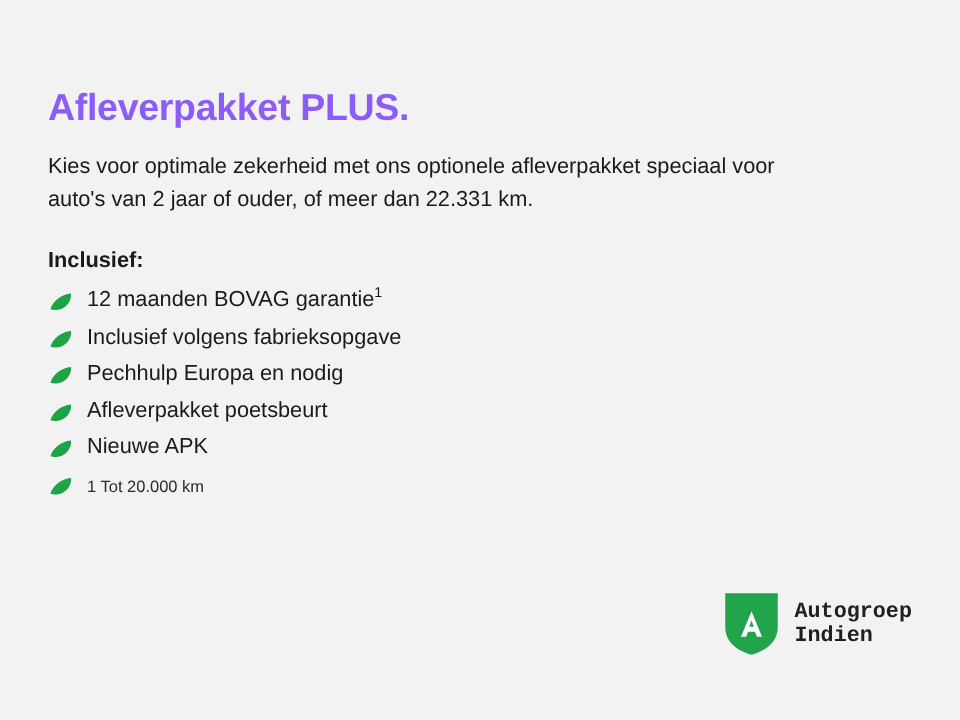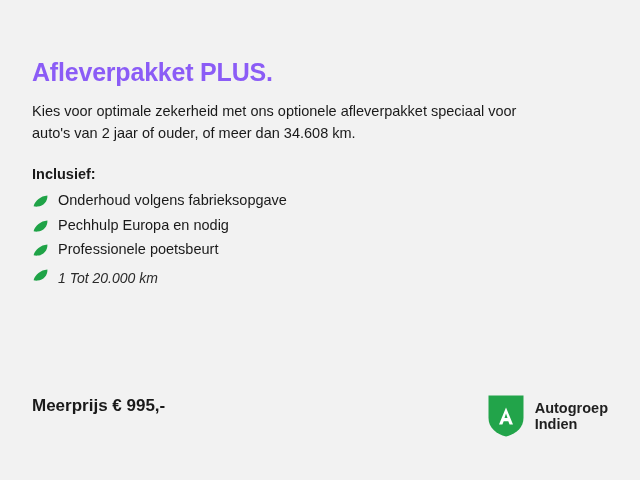--- a/index.html
+++ b/index.html
@@ -71,40 +71,40 @@
   .leaf svg { display: block; }
   sup {
     font-size: 9.5px;
     vertical-align: super;
     line-height: 0;
   }
   .footnotes {
     margin: 7px 0 0 26px;
   }
   .footnote {
-    font-size: 14px;
+    font-size: 11px;
     color: #2b2b2b;
     line-height: 1.5;
-    font-style: italic;
   }
   .price {
     position: absolute;
     left: 32px;
     top: 396px;
     font-size: 17px;
     font-weight: bold;
     color: #1a1a1a;
   }
   .brand {
     position: absolute;
     right: 32px;
     bottom: 42px;
     display: flex;
     align-items: center;
     gap: 10px;
+    font-family: Liberation Mono, monospace;
   }
   .brand-shield {
     width: 38px;
     height: 44px;
     flex: 0 0 auto;
   }
   .brand-shield svg { display: block; }
   .brand-text {
     display: flex;
     flex-direction: column;
@@ -118,74 +118,89 @@
 </style>
 </head>
 <body>
 
 <div class="page">
 
   <div class="content">
 
     <h1 class="title">Afleverpakket PLUS.</h1>
 
-    <p class="intro">Kies voor optimale zekerheid met ons optionele afleverpakket speciaal voor auto's van 2 jaar of ouder, of meer dan 34.608 km.</p>
+    <p class="intro">Kies voor optimale zekerheid met ons optionele afleverpakket speciaal voor auto's van 2 jaar of ouder, of meer dan 22.331 km.</p>
 
     <div class="incl-label">Inclusief:</div>
 
     <ul class="features">
 
-
-      <li>
-        <span class="leaf">
-          <svg viewBox="0 0 15 12" width="15" height="12" aria-hidden="true">
-            <path d="M0.6 11.2 C2.2 5.6 7.6 1.2 14.4 0.6 C14.9 6.2 10.4 11.4 4.6 11.6 C3.2 11.7 1.8 11.6 0.6 11.2 Z" fill="#1fa347"></path>
-          </svg>
-        </span>
-        <span>Onderhoud volgens fabrieksopgave</span><sup></sup>
+      <li>
+        <span class="leaf">
+          <svg viewBox="0 0 15 12" width="15" height="12" aria-hidden="true">
+            <path d="M0.6 11.2 C2.2 5.6 7.6 1.2 14.4 0.6 C14.9 6.2 10.4 11.4 4.6 11.6 C3.2 11.7 1.8 11.6 0.6 11.2 Z" fill="#1fa347"></path>
+          </svg>
+        </span>
+        <span>12 maanden BOVAG garantie</span><sup>1</sup>
+      </li>
+
+      <li>
+        <span class="leaf">
+          <svg viewBox="0 0 15 12" width="15" height="12" aria-hidden="true">
+            <path d="M0.6 11.2 C2.2 5.6 7.6 1.2 14.4 0.6 C14.9 6.2 10.4 11.4 4.6 11.6 C3.2 11.7 1.8 11.6 0.6 11.2 Z" fill="#1fa347"></path>
+          </svg>
+        </span>
+        <span>Inclusief volgens fabrieksopgave</span><sup></sup>
       </li>
 
 
       <li>
         <span class="leaf">
           <svg viewBox="0 0 15 12" width="15" height="12" aria-hidden="true">
             <path d="M0.6 11.2 C2.2 5.6 7.6 1.2 14.4 0.6 C14.9 6.2 10.4 11.4 4.6 11.6 C3.2 11.7 1.8 11.6 0.6 11.2 Z" fill="#1fa347"></path>
           </svg>
         </span>
         <span>Pechhulp Europa en nodig</span><sup></sup>
       </li>
 
       <li>
         <span class="leaf">
           <svg viewBox="0 0 15 12" width="15" height="12" aria-hidden="true">
             <path d="M0.6 11.2 C2.2 5.6 7.6 1.2 14.4 0.6 C14.9 6.2 10.4 11.4 4.6 11.6 C3.2 11.7 1.8 11.6 0.6 11.2 Z" fill="#1fa347"></path>
           </svg>
         </span>
-        <span>Professionele poetsbeurt</span><sup></sup>
-      </li>
-
+        <span>Afleverpakket poetsbeurt</span><sup></sup>
+      </li>
+
+      <li>
+        <span class="leaf">
+          <svg viewBox="0 0 15 12" width="15" height="12" aria-hidden="true">
+            <path d="M0.6 11.2 C2.2 5.6 7.6 1.2 14.4 0.6 C14.9 6.2 10.4 11.4 4.6 11.6 C3.2 11.7 1.8 11.6 0.6 11.2 Z" fill="#1fa347"></path>
+          </svg>
+        </span>
+        <span>Nieuwe APK</span><sup></sup>
+      </li>
 
       <li>
         <span class="leaf">
           <svg viewBox="0 0 15 12" width="15" height="12" aria-hidden="true">
             <path d="M0.6 11.2 C2.2 5.6 7.6 1.2 14.4 0.6 C14.9 6.2 10.4 11.4 4.6 11.6 C3.2 11.7 1.8 11.6 0.6 11.2 Z" fill="#1fa347"></path>
           </svg>
         </span>
         <sup></sup>
       </li>
 
     </ul>
 
     <div class="footnotes">
       <div class="footnote">1 Tot 20.000 km</div>
     </div>
 
   </div>
 
-  <div class="price">Meerprijs € 995,-</div>
 
   <div class="brand">
     <span class="brand-shield">
       <svg viewBox="0 0 38 44" width="38" height="44" aria-hidden="true">
         <path d="M1.5 1.5 H36.5 V24 C36.5 34 28.5 40 19 42.5 C9.5 40 1.5 34 1.5 24 Z" fill="#22a44a"></path>
         <path d="M19 13.5 L26 30.5 H22.6 L21.3 27.2 H16.7 L15.4 30.5 H12 Z M19 19.6 L17.5 23.9 H20.5 Z" fill="#ffffff"></path>
       </svg>
     </span>
     <span class="brand-text">
       <span>Autogroep</span>

